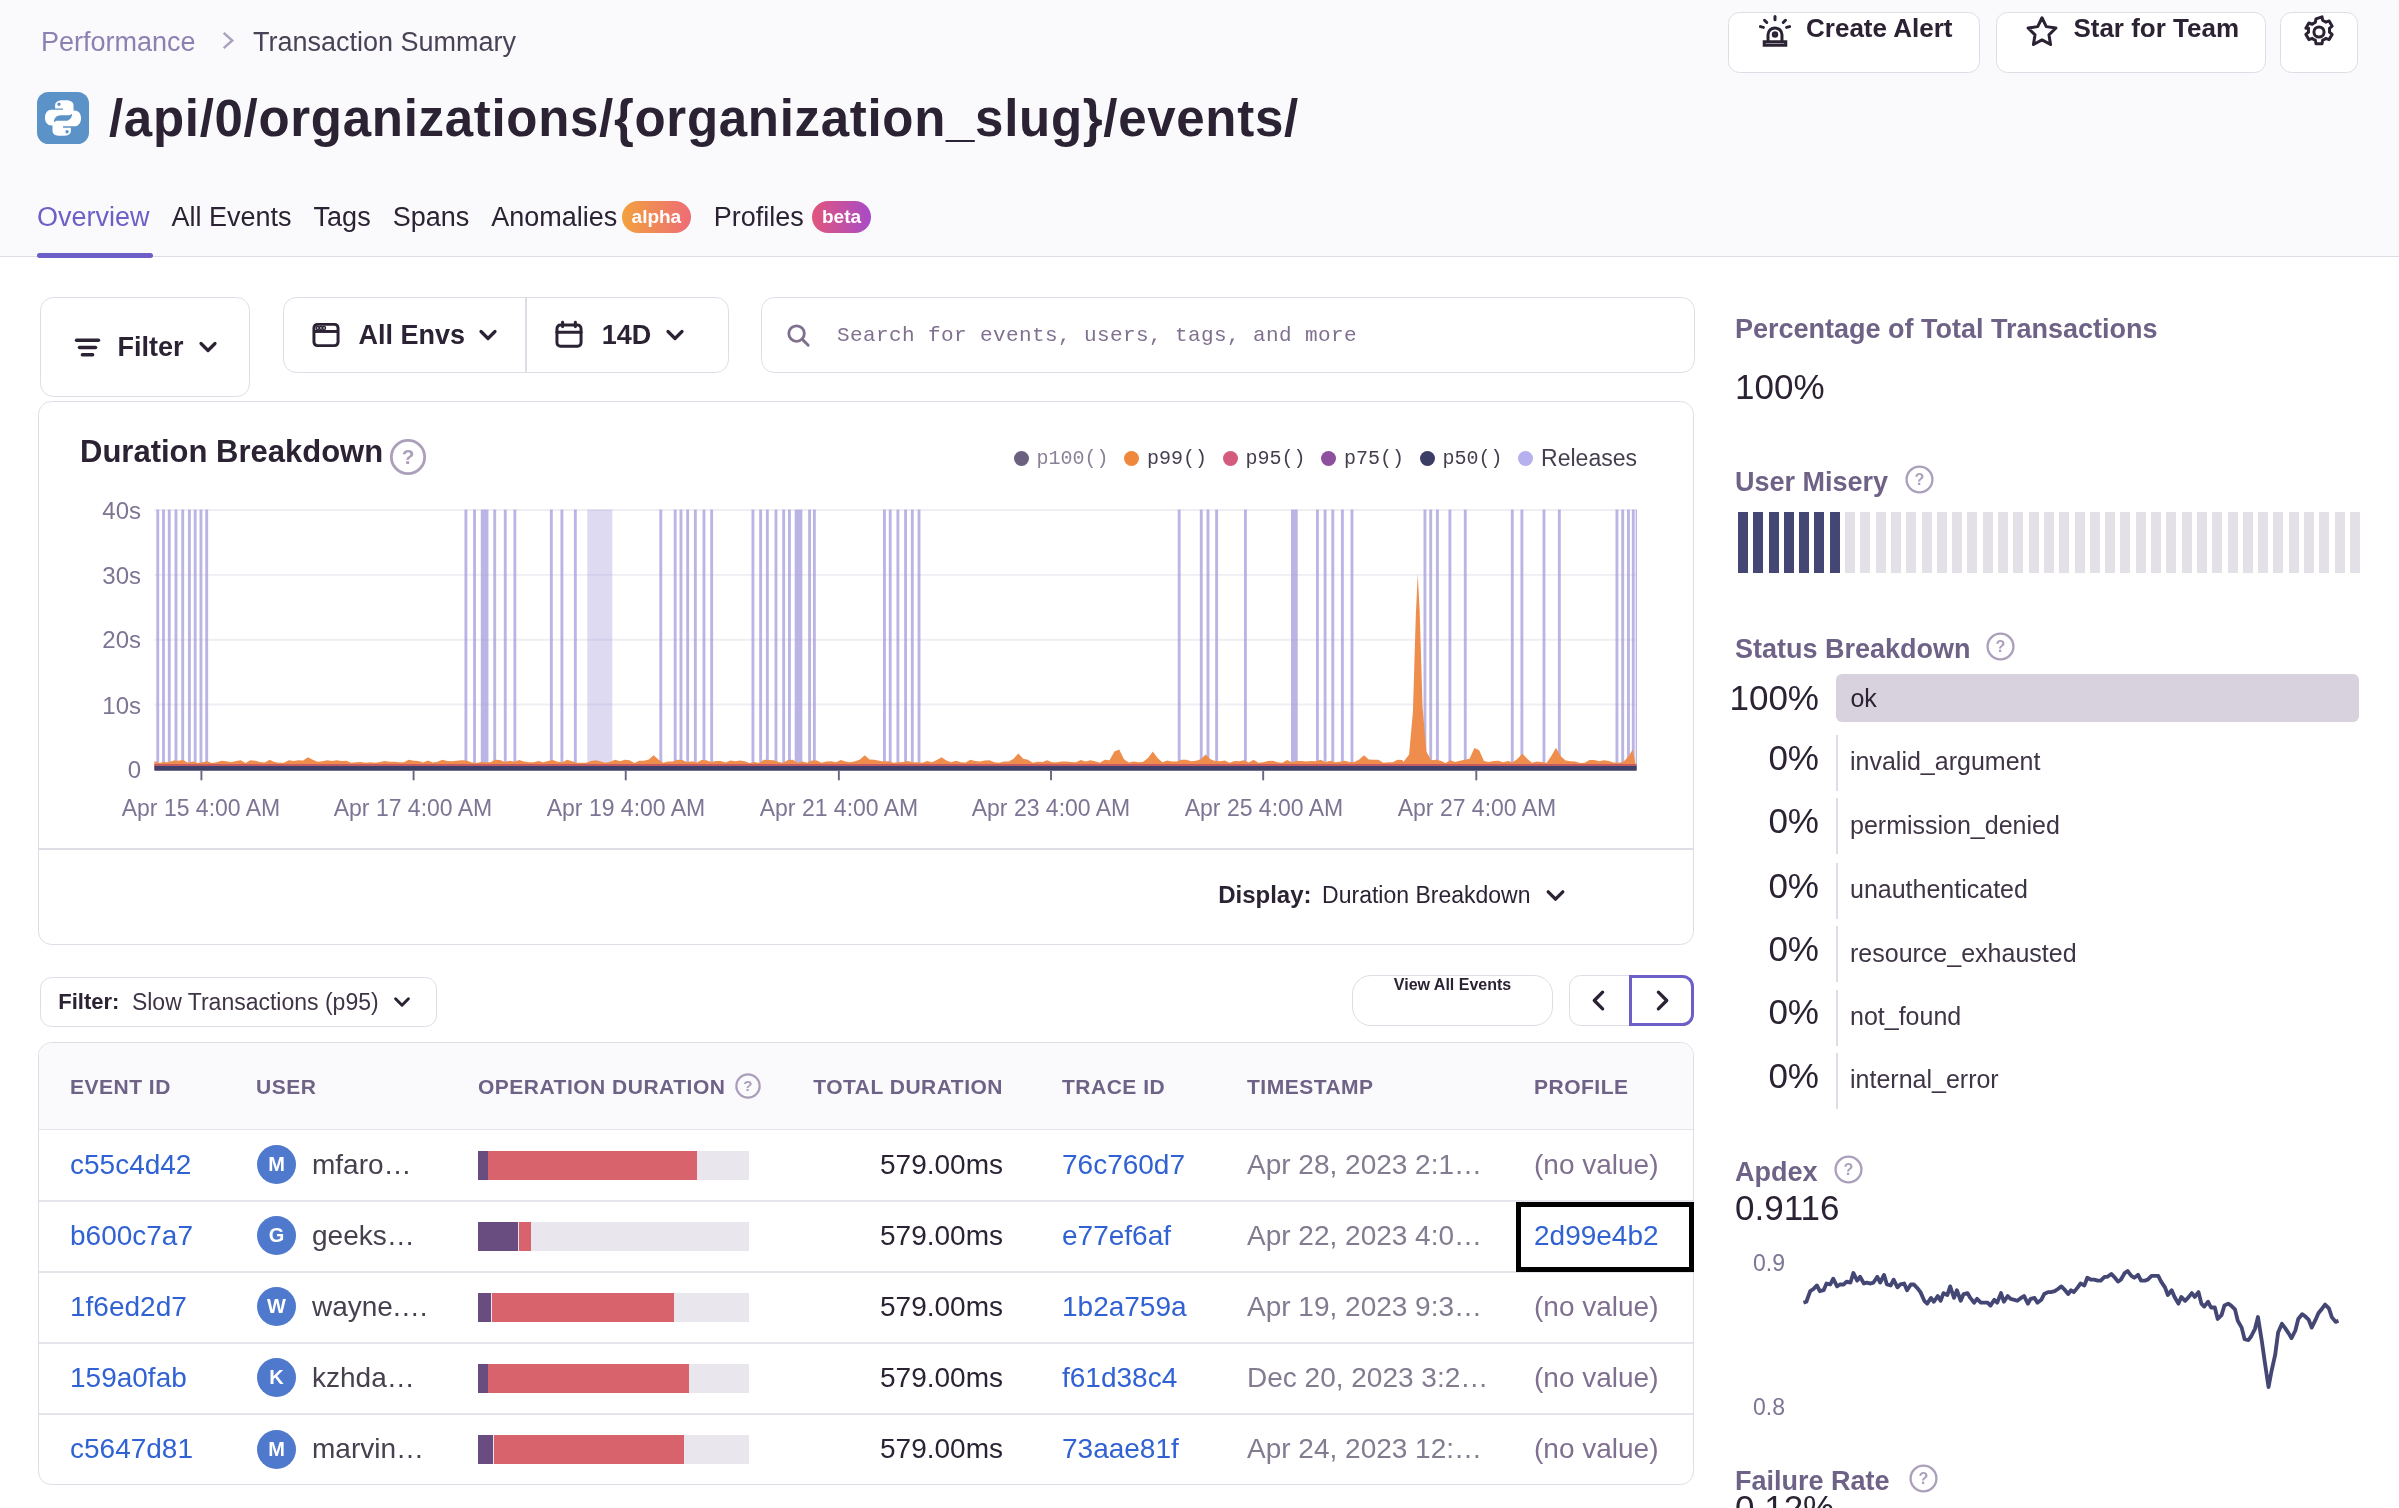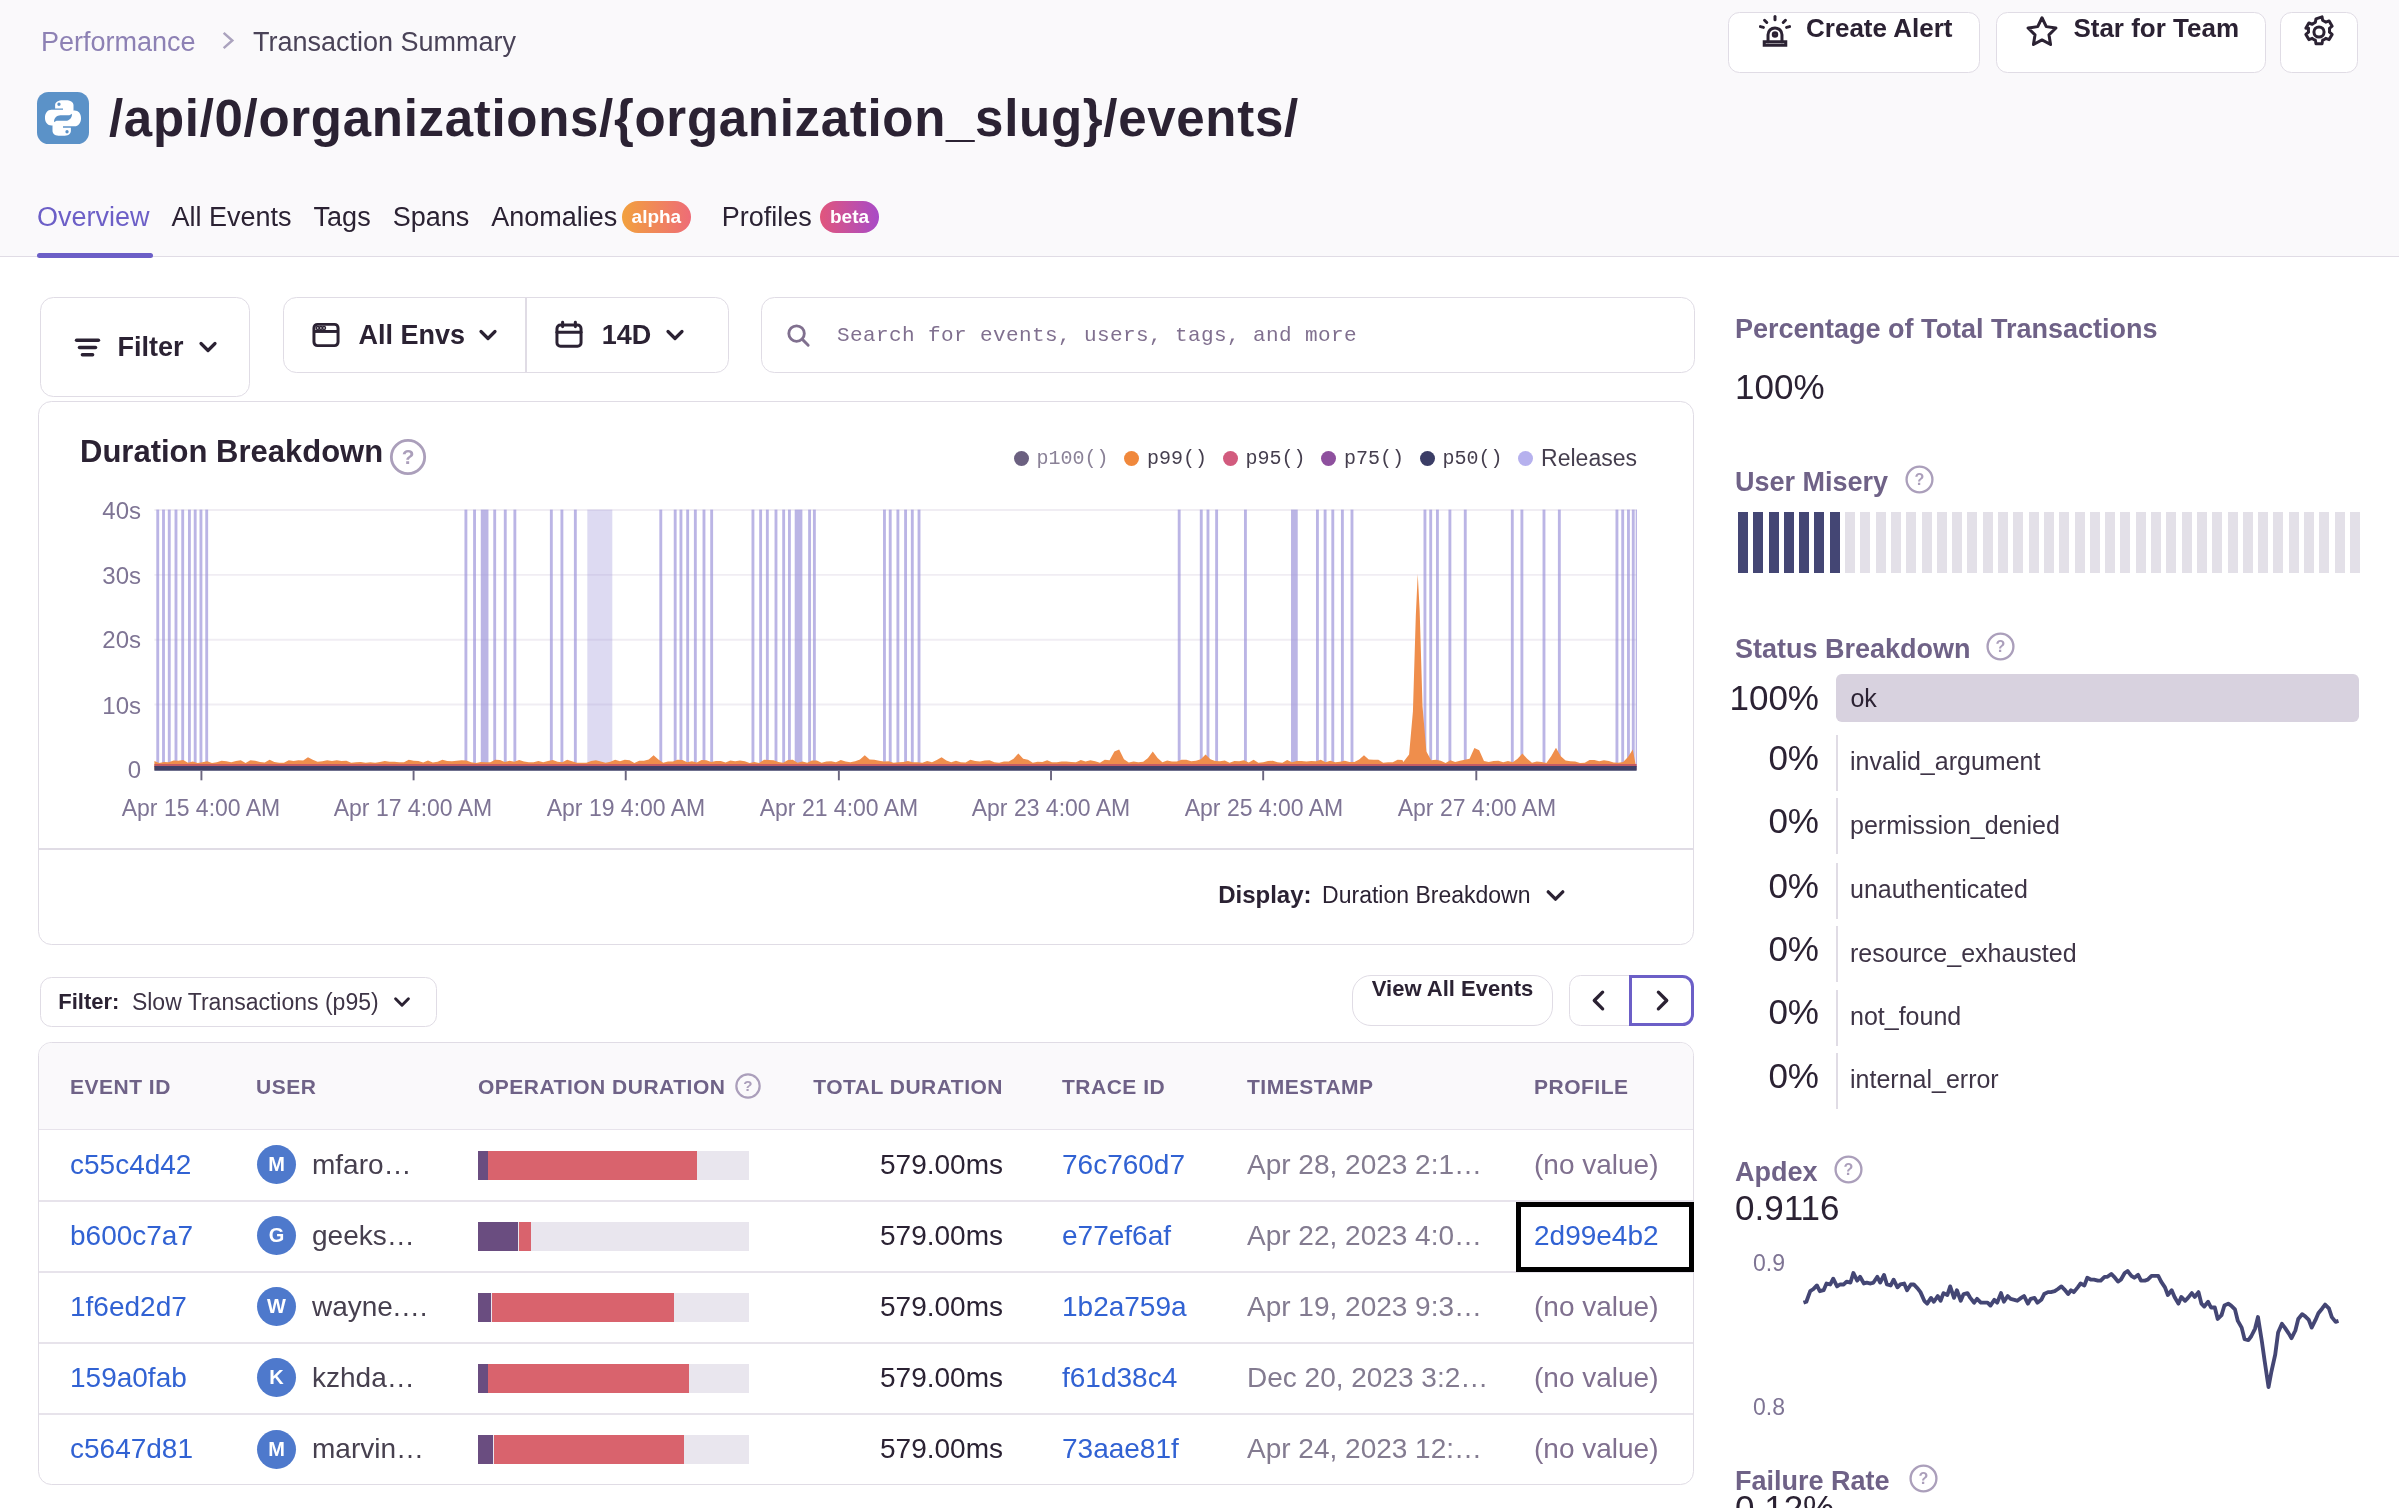--- a/index.html
+++ b/index.html
@@ -57,21 +57,21 @@
     </svg>
 </div>
 <div class="a" style="left:109px;top:89px;font-size:51px;font-weight:700;color:#2B2233;letter-spacing:0.7px;white-space:nowrap">/api/0/organizations/{organization_slug}/events/</div>
 <div class="a" style="left:37px;top:201px;display:flex;align-items:center;gap:22px;font-size:27px;color:#2B2233;white-space:nowrap">
 <span style="color:#6C5FC7">Overview</span>
     <span>All Events</span>
     <span>Tags</span>
     <span>Spans</span>
     <span>Anomalies</span>
     <span style="margin-left:-17.3px;background:linear-gradient(90deg,#F2A13E,#EE6C77);color:#fff;font-size:19px;font-weight:700;border-radius:16.3px;padding:5.8px 9.6px 6.7px;line-height:20px">alpha</span>
-    <span style="margin-left:9px">Profiles</span>
+    <span style="margin-left:1px">Profiles</span>
     <span style="margin-left:-13.4px;background:linear-gradient(90deg,#E1567C,#A84BC7);color:#fff;font-size:19px;font-weight:700;border-radius:16.3px;padding:5.8px 9.6px 6.7px;line-height:20px">beta</span>
 </div>
 <div class="a" style="left:37px;top:253px;width:116px;height:4.8px;background:#6C5FC7;border-radius:2.9px"></div>
 <div class="a" style="left:40px;top:297px;width:210px;height:100px;background:#fff;border:1.9px solid #E0DCE5;border-radius:13.4px;display:flex;align-items:center">
 <svg width="35" height="35" viewBox="0 0 24 24" style="margin-left:29px">
       <g stroke="#2B2233" stroke-width="2.4" stroke-linecap="round">
         <path d="M4.5 7h15"></path>
         <path d="M6.5 12h11"></path>
         <path d="M8.5 17h7"></path>
       </g>
@@ -246,21 +246,21 @@
       <polyline class="chev" points="5,8.5 12,15.5 19,8.5"></polyline>
     </svg>
 </div>
 <div class="a" style="left:40px;top:977px;width:397px;height:50px;background:#fff;border:1.9px solid #E0DCE5;border-radius:11.5px;display:flex;align-items:center;white-space:nowrap">
 <span style="font-weight:700;font-size:22px;color:#2B2233;margin-left:17.3px">Filter:</span>
 <span style="font-size:23px;color:#3E3446;margin-left:12.5px">Slow Transactions (p95)</span>
 <svg width="22" height="22" viewBox="0 0 24 24" style="margin-left:12.5px">
       <polyline class="chev" points="5,8.5 12,15.5 19,8.5"></polyline>
     </svg>
 </div>
-<div class="btn" style="left:1352px;top:975px;width:201px;height:51px;border-radius:19px;font-size:22px">View All Events</div>
+<div class="btn" style="left:1352px;top:975px;width:201px;height:51px;border-radius:19px;font-size:16px">View All Events</div>
 <div class="a" style="left:1569px;top:975px;width:61px;height:51px;background:#fff;border:1.9px solid #E0DCE5;border-radius:11.5px 0 0 11.5px;display:flex;align-items:center;justify-content:center">
 <svg width="25" height="25" viewBox="0 0 24 24">
       <polyline class="chev" points="15,4 7,12 15,20"></polyline>
     </svg>
 </div>
 <div class="a" style="left:1629px;top:975px;width:65px;height:51px;background:#fff;border:3.8px solid #6C5FC7;border-radius:0 11.5px 11.5px 0;display:flex;align-items:center;justify-content:center">
 <svg width="25" height="25" viewBox="0 0 24 24">
       <polyline class="chev" points="9,4 17,12 9,20"></polyline>
     </svg>
 </div>

